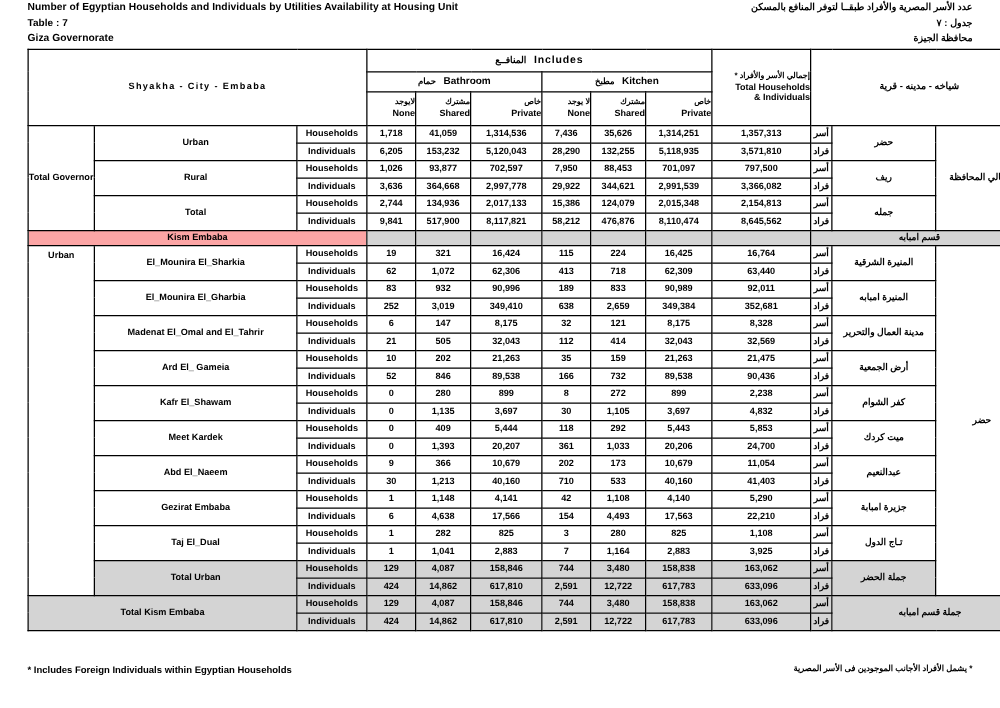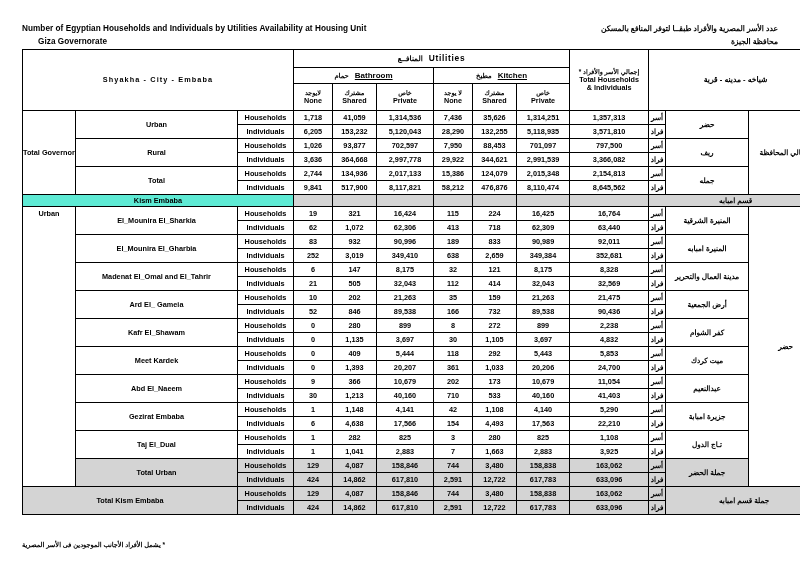--- a/index.html
+++ b/index.html
@@ -17,42 +17,42 @@
   .page {
     position: relative;
     width: 800px;
     height: 566px;
     box-sizing: border-box;
     padding: 0 22px;
   }
 
   
   .titleblock {
-    padding-top: 25px;
+    padding-top: 2px;
   }
   .titlerow {
     display: flex;
     justify-content: space-between;
     align-items: flex-start;
     line-height: 1.05;
     margin-bottom: 4px;
   }
   .t-en {
     font-size: 8.2px;
     font-weight: bold;
     letter-spacing: .05px;
   }
   .t-ar {
     font-size: 7.6px;
     font-weight: bold;
     direction: rtl;
     text-align: right;
   }
   .titlerow.r2 .t-en { font-size: 8px; }
-  .titlerow.r3 { margin-bottom: 3px; margin-left: 16px; }
+  .titlerow.r3 { margin-bottom: 3px; }
 
   
   table.grid {
     border-collapse: collapse;
     width: 756px;
     table-layout: fixed;
     margin-top: 2px;
   }
   table.grid td, table.grid th {
     border: 1px solid #000000;
@@ -67,35 +67,35 @@
   }
   .outer-l { border-left-width: 2px; }
   .outer-r { border-right-width: 2px; }
   .outer-t { border-top-width: 2px; }
   .outer-b { border-bottom-width: 2px; }
   .thick-r { border-right-width: 2px; }
   .thick-t { border-top-width: 2px; }
   .thick-b { border-bottom-width: 2px; }
 
   .hdr-main { font-size: 8.6px; letter-spacing: 1.1px; }
-  .hdr-group { font-size: 8px; text-decoration: underline; }
+  .hdr-group { font-size: 8px; }
   .ar { direction: rtl; font-size: 6.8px; font-weight: bold; }
 
-  .hdr-cell-2line span { display: block; }
+  .hdr-cell-2line span { display: block; text-align: right; }
   .hdr-cell-2line .ln-ar { font-size: 6.4px; direction: rtl; margin-bottom: 1px; }
   .hdr-cell-2line .ln-en { font-size: 7.2px; }
 
   .utilhdr .en { font-size: 8.4px; letter-spacing: .7px; }
   .utilhdr .arx { font-size: 7.4px; direction: rtl; margin-right: 6px; letter-spacing: 1px; }
 
   .num { font-size: 7.4px; text-align: center; }
   .lbl-hh { font-size: 7.3px; }
   .rowlabel { font-size: 7.6px; }
   .shade { background: #d4d4d4; }
-  .sect { background: #5eead4; text-align: left; padding-left: 4px; font-size: 7.6px; }
+  .sect { background: #fca5a5; text-align: left; padding-left: 4px; font-size: 7.6px; }
   .sect-ar { background: #d4d4d4; text-align: right; padding-right: 4px; direction: rtl; font-size: 6.4px; }
   .unit { font-size: 6.2px; direction: rtl; }
 
   
   .footnote {
     display: flex;
     justify-content: space-between;
     align-items: flex-start;
     margin-top: 26px;
   }
@@ -104,20 +104,24 @@
 </style>
 </head>
 <body>
 
 <div class="page">
 
   <div class="titleblock">
     <div class="titlerow r1">
       <div class="t-en">Number of Egyptian Households and Individuals by Utilities Availability at Housing Unit</div>
       <div class="t-ar">عدد الأسر المصرية والأفراد طبقــا لتوفر المنافع بالمسكن</div>
+    </div>
+    <div class="titlerow r2">
+      <div class="t-en">Table : 7</div>
+      <div class="t-ar">جدول : ٧</div>
     </div>
     <div class="titlerow r3">
       <div class="t-en">Giza Governorate</div>
       <div class="t-ar">محافظة الجيزة</div>
     </div>
   </div>
 
   <table class="grid">
     <colgroup>
       <col style="width:53px">
@@ -132,21 +136,21 @@
       <col style="width:79px">
       <col style="width:17px">
       <col style="width:83px">
       <col style="width:74px">
     </colgroup>
 
     <tbody>
         <tr>
       <td colspan="3" rowspan="3" class="hdr-main outer-l outer-t thick-r">Shyakha  -  City  -  Embaba</td>
       <td colspan="6" class="utilhdr outer-t thick-r" style="height:17px">
-        <span class="arx">المنافــع</span><span class="en">Utilities</span>
+        <span class="arx">المنافــع</span><span class="en">Includes</span>
       </td>
       <td rowspan="3" class="hdr-cell-2line thick-r outer-t">
         <span class="ln-ar">إجمالي الأسر والأفراد *</span>
         <span class="ln-en">Total Households</span>
         <span class="ln-en">&amp; Individuals</span>
       </td>
       <td colspan="3" rowspan="3" class="ar outer-t outer-r" style="font-size:7.6px">شياخه  -  مدينه  -  قرية</td>
     </tr>
     <tr>
       <td colspan="3" class="utilhdr thick-r" style="height:15px">
@@ -486,21 +490,21 @@
       <td class="num thick-r">1,108</td>
       <td class="unit">أسر</td>
       <td rowspan="2" class="ar">تـاج الدول</td>
     </tr>
     <tr>
       <td class="lbl-hh thick-r thick-b" style="height:13px">Individuals</td>
       <td class="num thick-b">1</td>
       <td class="num thick-b">1,041</td>
       <td class="num thick-r thick-b">2,883</td>
       <td class="num thick-b">7</td>
-      <td class="num thick-b">1,663</td>
+      <td class="num thick-b">1,164</td>
       <td class="num thick-r thick-b">2,883</td>
       <td class="num thick-r thick-b">3,925</td>
       <td class="unit thick-b">فراد</td>
     </tr>
 
     <tr>
       <td rowspan="2" class="rowlabel shade">Total Urban</td>
       <td class="lbl-hh shade thick-r" style="height:13px">Households</td>
       <td class="num shade">129</td>
       <td class="num shade">4,087</td>
@@ -545,16 +549,17 @@
       <td class="num shade outer-b">2,591</td>
       <td class="num shade outer-b">12,722</td>
       <td class="num shade thick-r outer-b">617,783</td>
       <td class="num shade thick-r outer-b">633,096</td>
       <td class="unit shade outer-b">فراد</td>
     </tr>
   </tbody>
     </table>
 
   <div class="footnote">
+    <div class="fn-en">* Includes Foreign Individuals within Egyptian Households</div>
     <div class="fn-ar">* يشمل الأفراد الأجانب الموجودين فى الأسر المصرية</div>
   </div>
 
 </div>
 
 </body></html>

